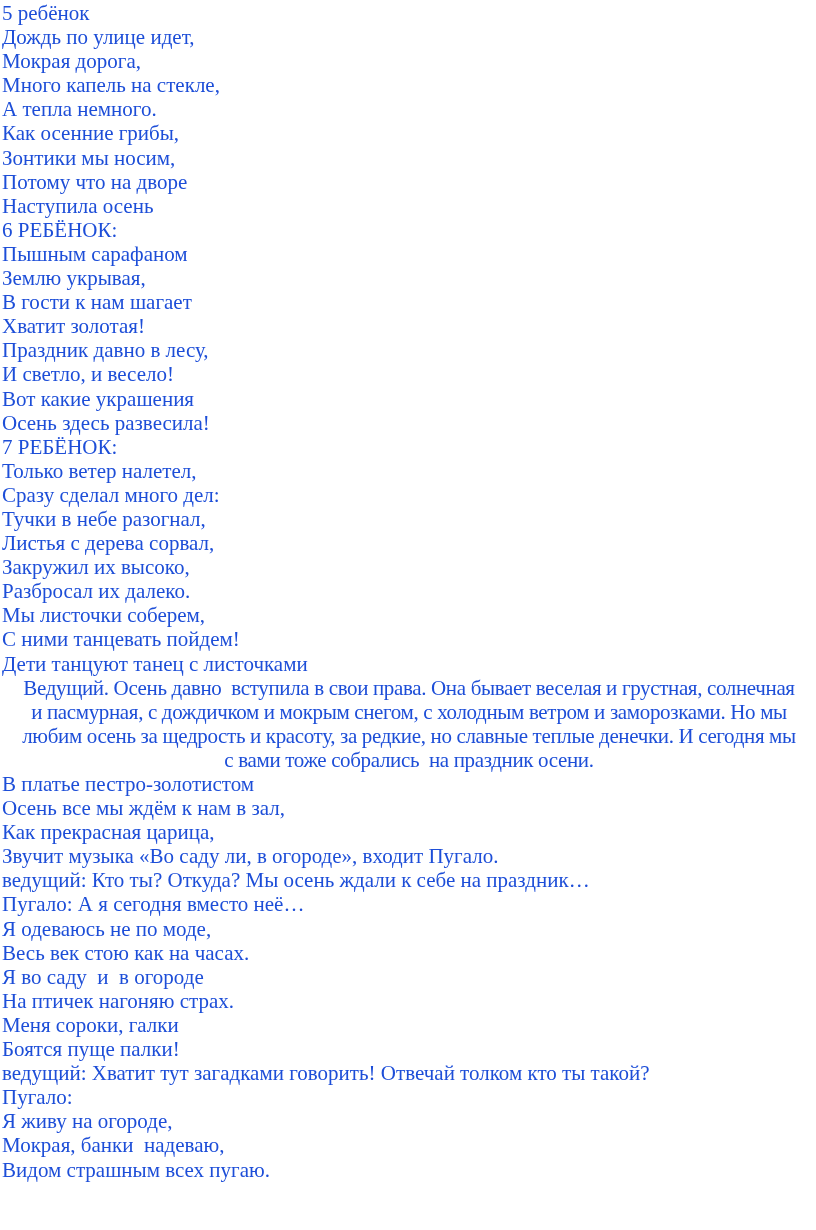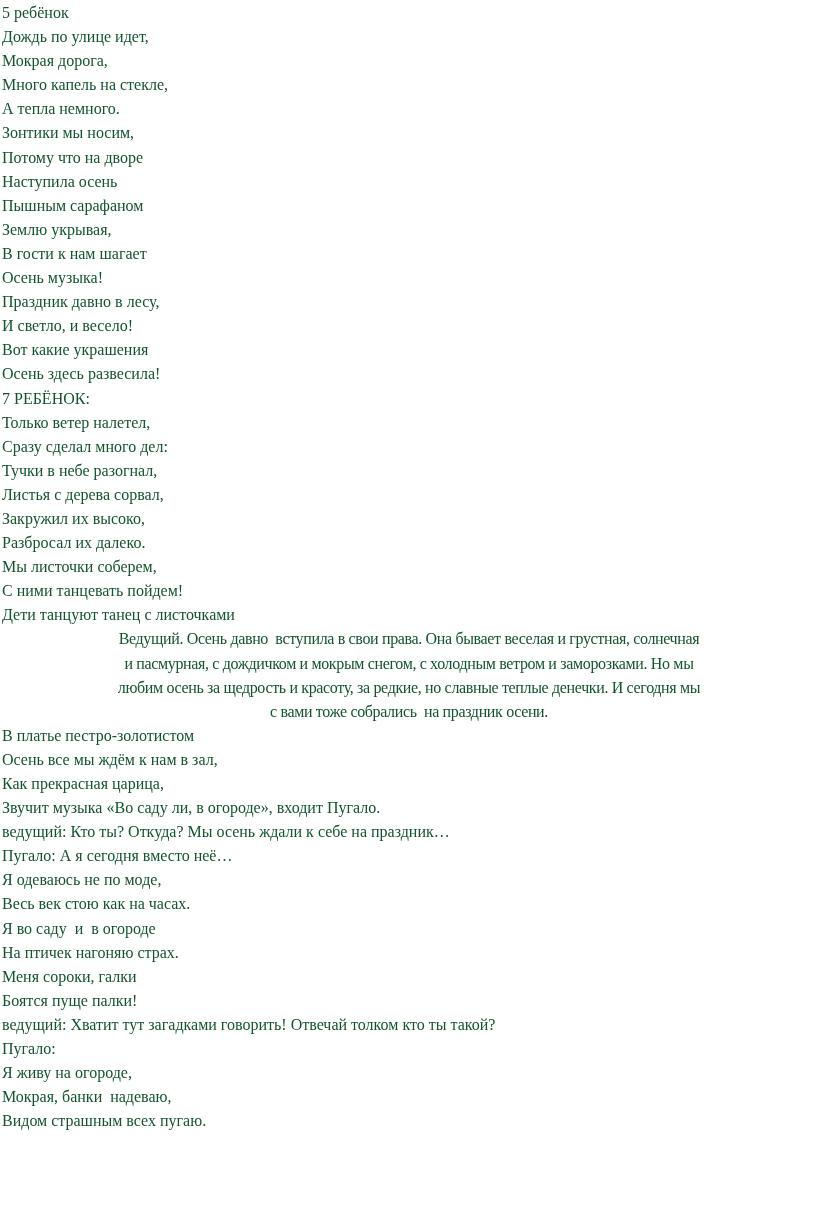--- a/index.html
+++ b/index.html
@@ -18,49 +18,51 @@
     height: 1230px;
     padding: 1px 0 0 2px;
     overflow: hidden;
     background: #ffffff;
   }
   .doc-body {
     width: 814px;
   }
   .line {
     font-family: "Liberation Serif", "DejaVu Serif", serif;
-    font-size: 16px;
+    font-size: 21px;
     line-height: 24.1px;
     height: 24.1px;
-    color: #14532d;
+    color: #1d4ed8;
     white-space: pre;       
     overflow: hidden;
   }
   .line.tight {
     letter-spacing: -0.35px; 
     text-align: center;
   }
 </style>
 </head>
 <body>
 
 <div class="page">
   <div class="doc-body">
       <div class="line">5 ребёнок</div>
       <div class="line">Дождь по улице идет,</div>
       <div class="line">Мокрая дорога,</div>
       <div class="line">Много капель на стекле,</div>
       <div class="line">А тепла немного.</div>
+      <div class="line">Как осенние грибы,</div>
       <div class="line">Зонтики мы носим,</div>
       <div class="line">Потому что на дворе</div>
       <div class="line">Наступила осень</div>
+      <div class="line">6 РЕБЁНОК:</div>
       <div class="line">Пышным сарафаном</div>
       <div class="line">Землю укрывая,</div>
       <div class="line">В гости к нам шагает</div>
-      <div class="line">Осень музыка!</div>
+      <div class="line">Хватит золотая!</div>
       <div class="line">Праздник давно в лесу,</div>
       <div class="line">И светло, и весело!</div>
       <div class="line">Вот какие украшения</div>
       <div class="line">Осень здесь развесила!</div>
       <div class="line">7 РЕБЁНОК:</div>
       <div class="line">Только ветер налетел,</div>
       <div class="line">Сразу сделал много дел:</div>
       <div class="line">Тучки в небе разогнал,</div>
       <div class="line">Листья с дерева сорвал,</div>
       <div class="line">Закружил их высоко,</div>

